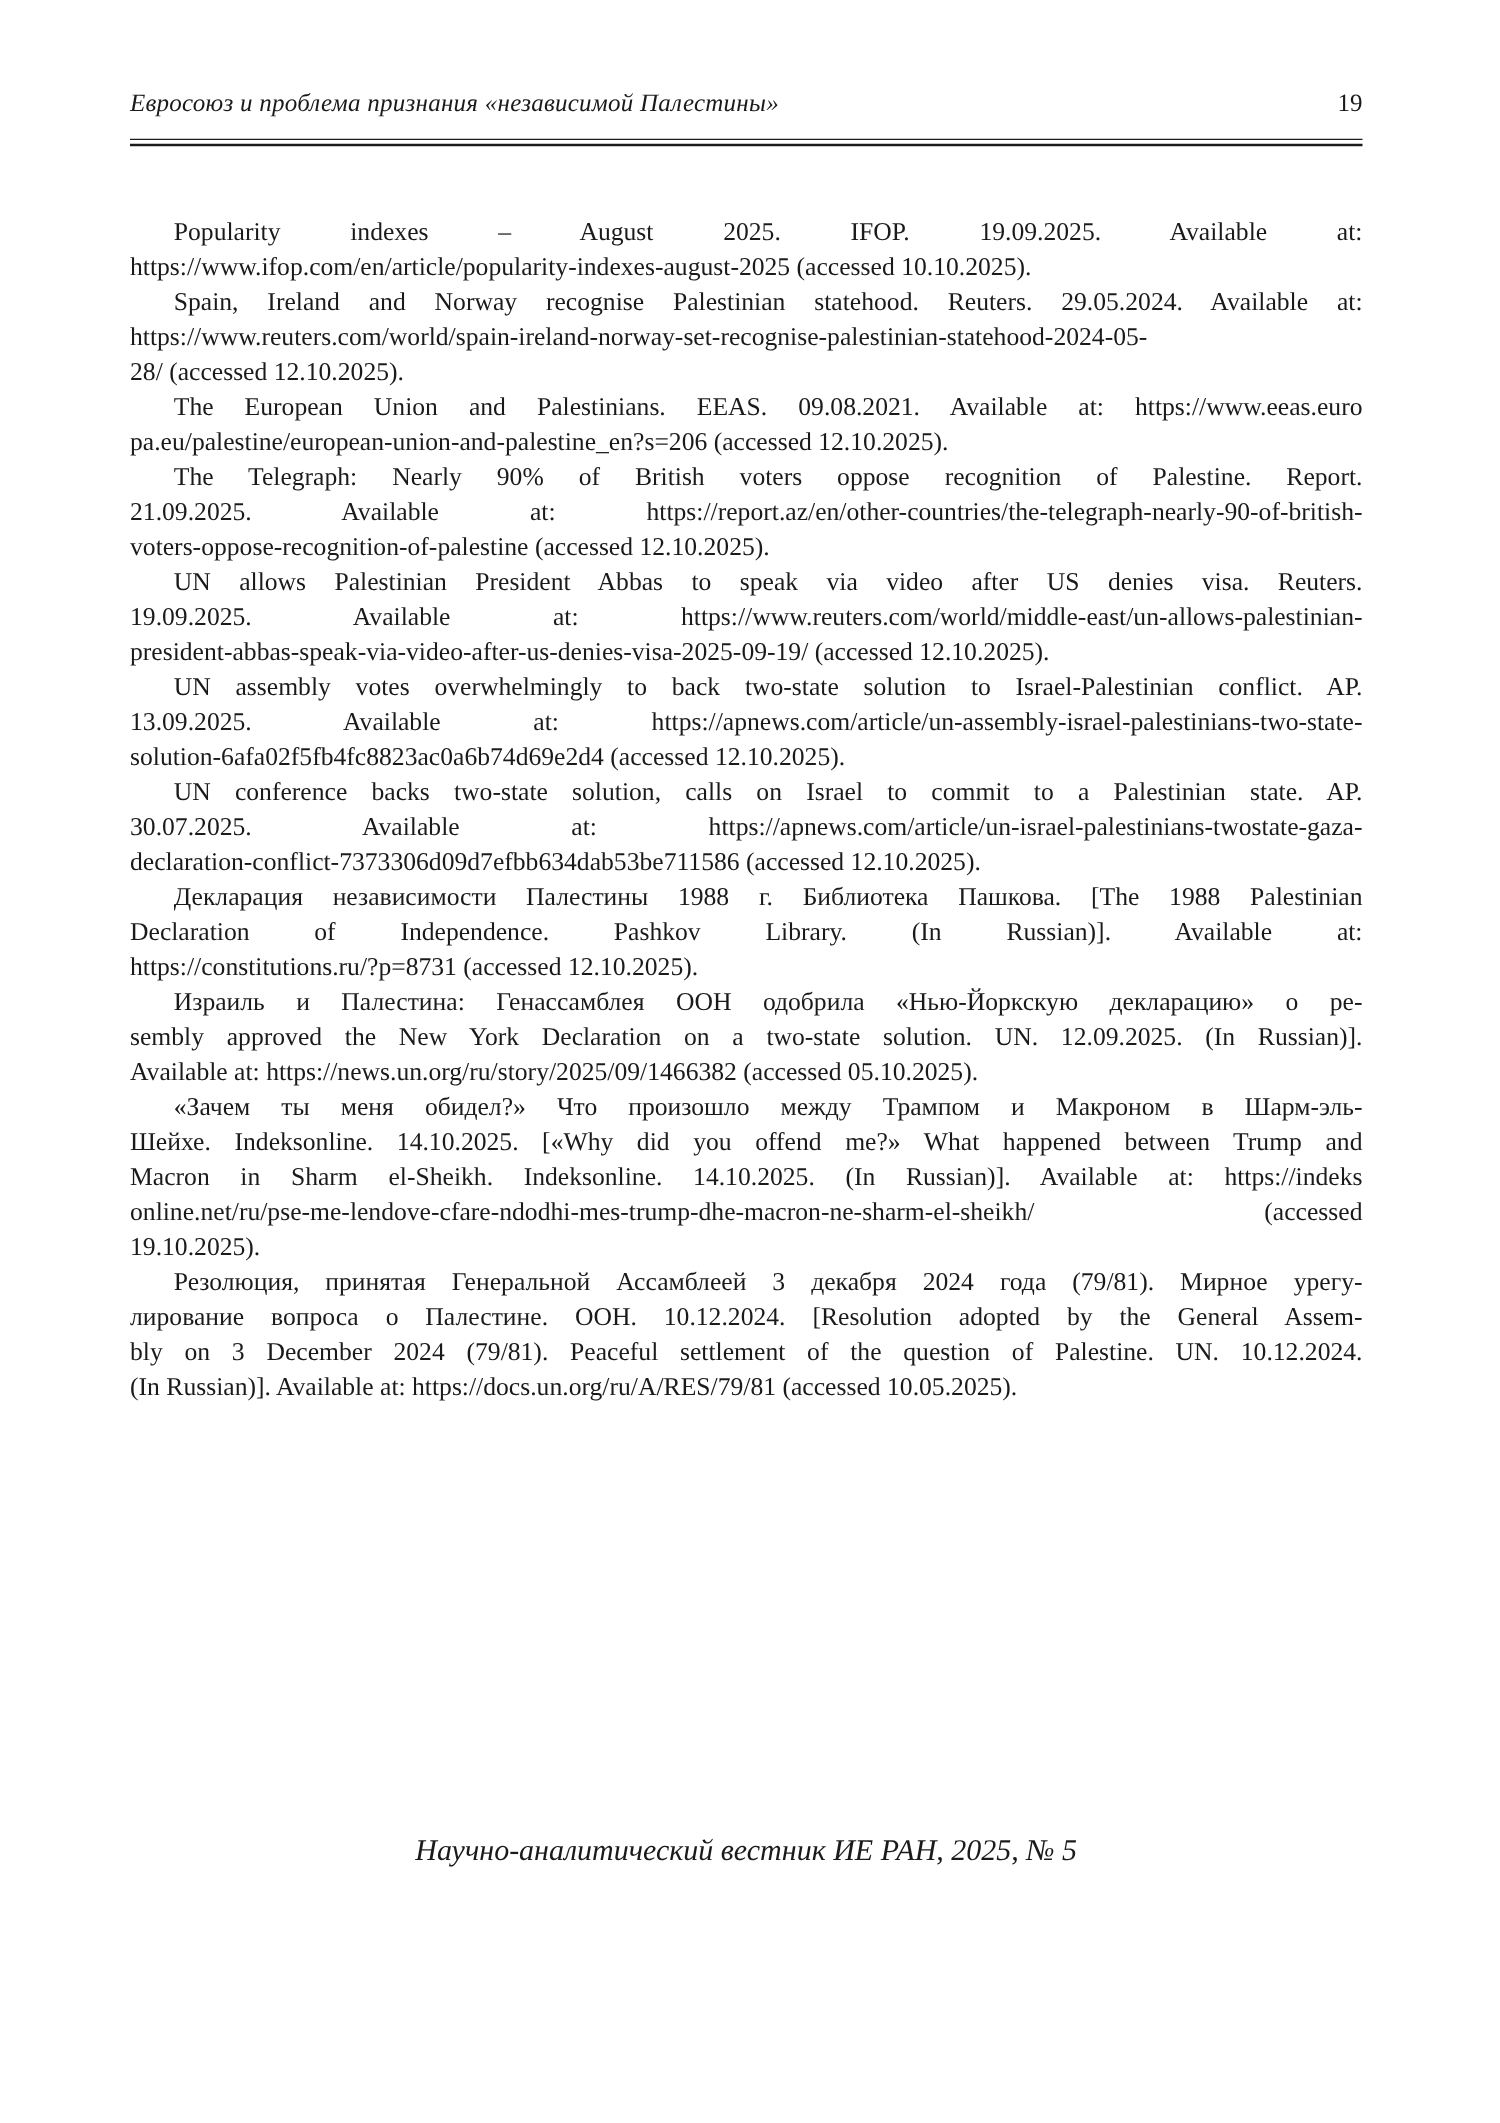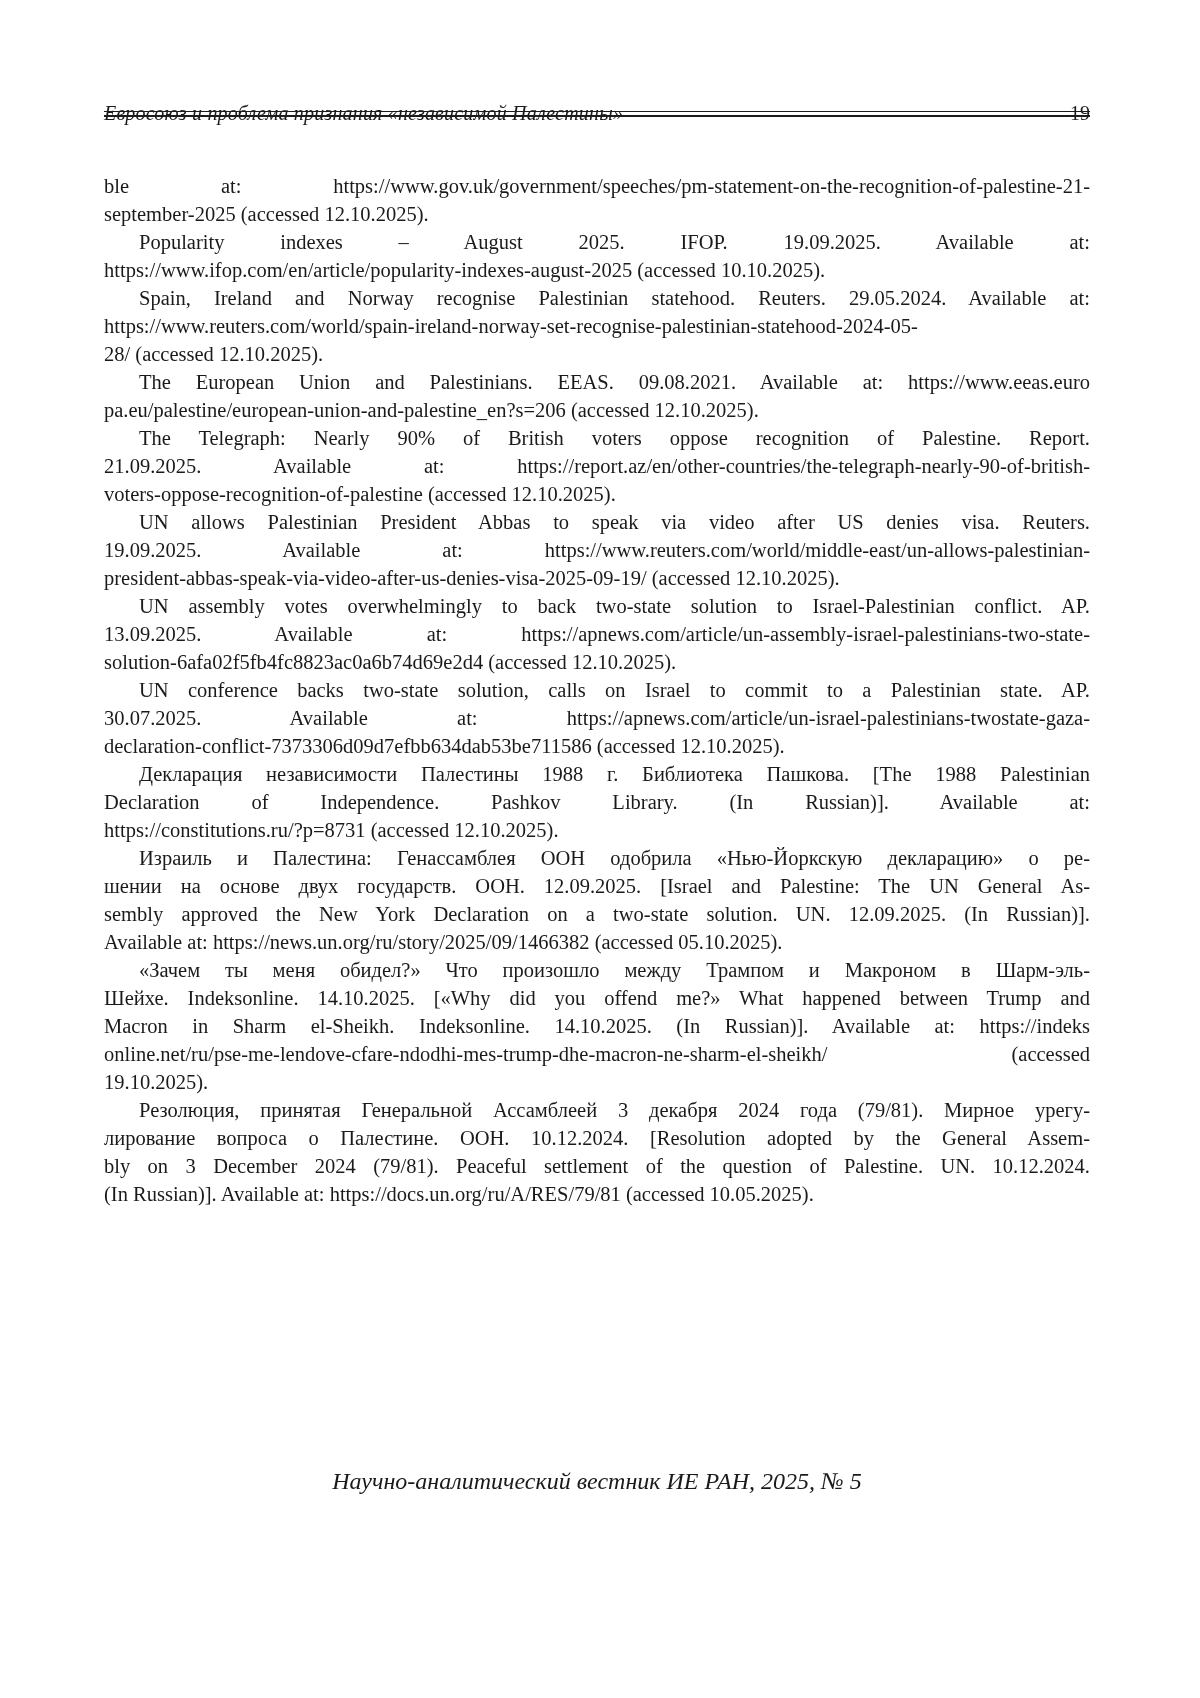--- a/index.html
+++ b/index.html
@@ -13,21 +13,21 @@
     height: 1698px;
     background: #ffffff;
     font-family: "Liberation Serif", serif;
     color: #1a1a1a;
     overflow: hidden;
   }
   .page-header {
     position: absolute;
     left: 104px;
     width: 986px;
-    top: 101px;
+    top: 71px;
     display: flex;
     justify-content: space-between;
     align-items: flex-start;
     font-size: 20px;
     line-height: 24px;
   }
   .running-title {
     font-style: italic;
     letter-spacing: 0.2px;
   }
@@ -81,24 +81,20 @@
 <div class="page">
 
   <div class="page-header">
     <span class="running-title">Евросоюз и проблема признания «независимой Палестины»</span>
     <span class="page-number">19</span>
   </div>
 
   <div class="header-rule"></div>
 
   <div class="references" id="refs">
-      <div class="ref-para">
-        <div class="ref-line first">ble at: https://www.gov.uk/government/speeches/pm-statement-on-the-recognition-of-palestine-21-</div>
-        <div class="ref-line last">september-2025 (accessed 12.10.2025).</div>
-      </div>
       <div class="ref-para indent">
         <div class="ref-line first">Popularity indexes – August 2025. IFOP. 19.09.2025. Available at:</div>
         <div class="ref-line last">https://www.ifop.com/en/article/popularity-indexes-august-2025 (accessed 10.10.2025).</div>
       </div>
       <div class="ref-para indent">
         <div class="ref-line first">Spain, Ireland and Norway recognise Palestinian statehood. Reuters. 29.05.2024. Available at:</div>
         <div class="ref-line">https://www.reuters.com/world/spain-ireland-norway-set-recognise-palestinian-statehood-2024-05-</div>
         <div class="ref-line last">28/ (accessed 12.10.2025).</div>
       </div>
       <div class="ref-para indent">
@@ -125,21 +121,20 @@
         <div class="ref-line">30.07.2025. Available at: https://apnews.com/article/un-israel-palestinians-twostate-gaza-</div>
         <div class="ref-line last">declaration-conflict-7373306d09d7efbb634dab53be711586 (accessed 12.10.2025).</div>
       </div>
       <div class="ref-para indent">
         <div class="ref-line first">Декларация независимости Палестины 1988 г. Библиотека Пашкова. [The 1988 Palestinian</div>
         <div class="ref-line">Declaration of Independence. Pashkov Library. (In Russian)]. Available at:</div>
         <div class="ref-line last">https://constitutions.ru/?p=8731 (accessed 12.10.2025).</div>
       </div>
       <div class="ref-para indent">
         <div class="ref-line first">Израиль и Палестина: Генассамблея ООН одобрила «Нью-Йоркскую декларацию» о ре-</div>
-        <div class="ref-line">шении на основе двух государств. ООН. 12.09.2025. [Israel and Palestine: The UN General As-</div>
         <div class="ref-line">sembly approved the New York Declaration on a two-state solution. UN. 12.09.2025. (In Russian)].</div>
         <div class="ref-line last">Available at: https://news.un.org/ru/story/2025/09/1466382 (accessed 05.10.2025).</div>
       </div>
       <div class="ref-para indent">
         <div class="ref-line first">«Зачем ты меня обидел?» Что произошло между Трампом и Макроном в Шарм-эль-</div>
         <div class="ref-line">Шейхе. Indeksonline. 14.10.2025. [«Why did you offend me?» What happened between Trump and</div>
         <div class="ref-line">Macron in Sharm el-Sheikh. Indeksonline. 14.10.2025. (In Russian)]. Available at: https://indeks</div>
         <div class="ref-line">online.net/ru/pse-me-lendove-cfare-ndodhi-mes-trump-dhe-macron-ne-sharm-el-sheikh/ (accessed</div>
         <div class="ref-line last">19.10.2025).</div>
       </div>

